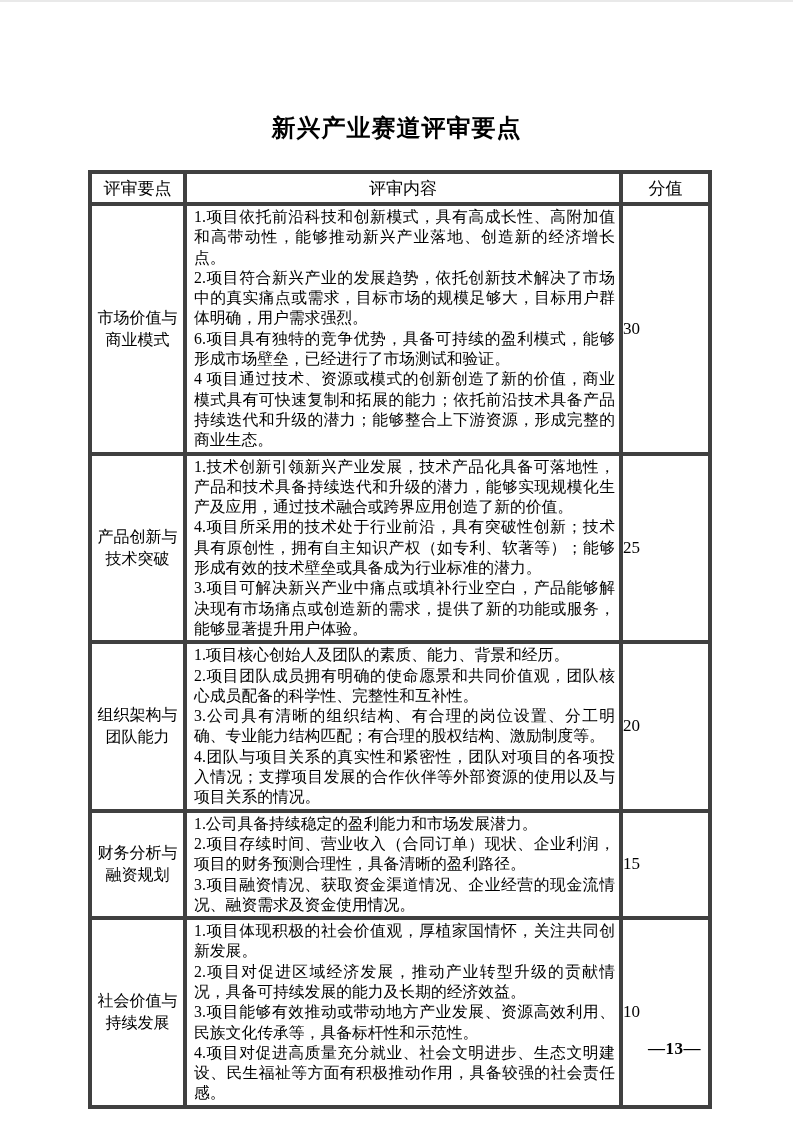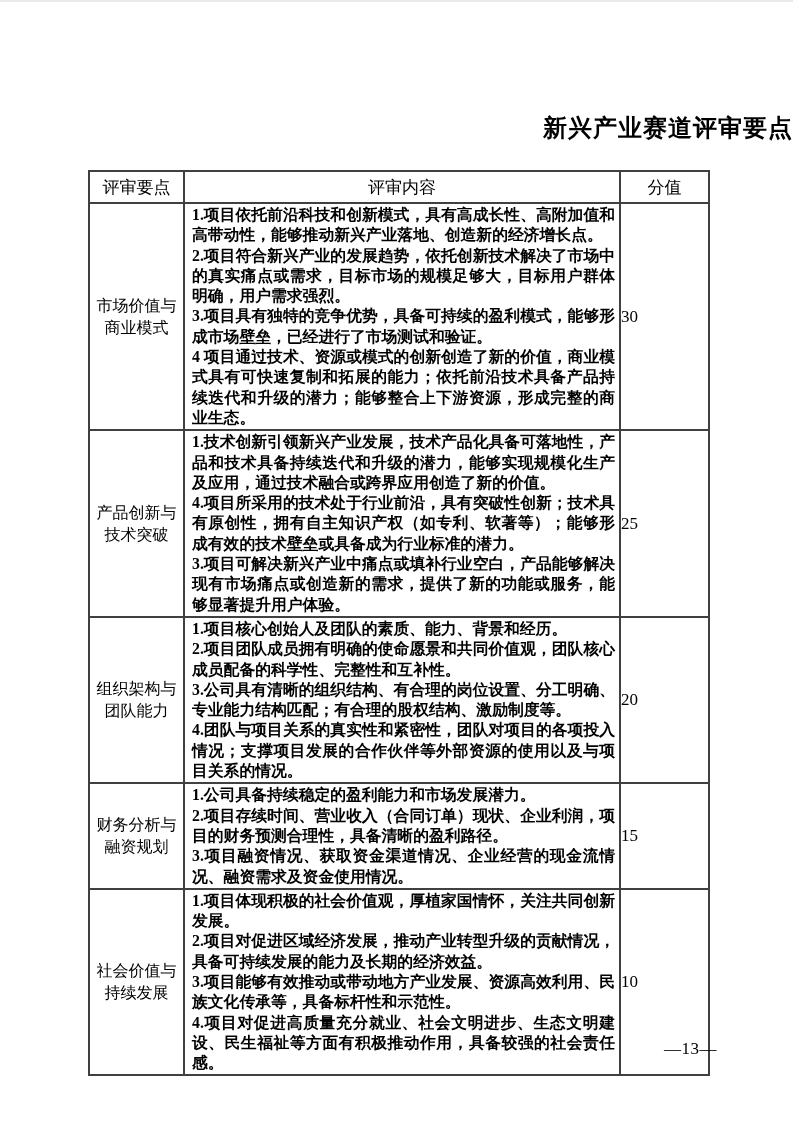--- a/index.html
+++ b/index.html
@@ -13,35 +13,35 @@
   }
   .scan-edge {
     position: absolute; top: 0; left: 0;
     width: 100%; height: 2px;
     background: #e9e9e9;
   }
   .doc-title {
     position: absolute;
     top: 112px; left: 0;
     width: 100%;
-    text-align: right;
+    text-align: center;
     font-size: 24px;
     font-weight: 700;
     letter-spacing: 1px;
   }
   table.review-table {
     position: absolute;
     top: 170px; left: 88px;
     width: 620px;
     table-layout: fixed;
     border-collapse: collapse;
   }
   table.review-table th,
   table.review-table td {
-    border: 2px solid #404040;
+    border: 4px solid #404040;
     font-weight: normal;
   }
   th.hdr {
     height: 32px;
     font-size: 17px;
     text-align: center;
     vertical-align: middle;
     padding: 2px;
   }
   td.label-cell {
@@ -54,37 +54,37 @@
   }
   td.content-cell {
     vertical-align: top;
     font-size: 15.8px;
     line-height: 20.3px;
     padding: 1px 4px 1px 7px;
   }
   td.content-cell p {
     text-align: justify;
     word-break: break-all;
-    font-weight: bold;
   }
   td.score-cell {
     vertical-align: middle;
     font-size: 17px;
   }
   tr.r0 td { height: 223px; }
   tr.r1 td { height: 183px; }
   tr.r2 td { height: 163px; border-radius: 14px; }
   tr.r3 td { height: 102px; }
   tr.r4 td { height: 163px; }
   .page-number {
     position: absolute;
     top: 1039px;
-    right: 76px;
+    right: 92px;
     font-size: 17px;
     letter-spacing: 0.5px;
+    font-weight: bold;
   }
 </style>
 </head>
 <body>
 
 <div class="scan-edge"></div>
 
 <h1 class="doc-title">新兴产业赛道评审要点</h1>
 
 <table class="review-table">
@@ -99,21 +99,21 @@
       <th class="hdr">评审内容</th>
       <th class="hdr">分值</th>
     </tr>
   </thead>
   <tbody>
     <tr class="r0">
       <td class="label-cell">市场价值与商业模式</td>
       <td class="content-cell">
         <p>1.项目依托前沿科技和创新模式，具有高成长性、高附加值和高带动性，能够推动新兴产业落地、创造新的经济增长点。</p>
         <p>2.项目符合新兴产业的发展趋势，依托创新技术解决了市场中的真实痛点或需求，目标市场的规模足够大，目标用户群体明确，用户需求强烈。</p>
-        <p>3.项目具有独特的竞争优势，具备可持续的盈利模式，能够形成市场壁垒，已经进行了市场测试和验证。</p>
+        <p>6.项目具有独特的竞争优势，具备可持续的盈利模式，能够形成市场壁垒，已经进行了市场测试和验证。</p>
         <p>4 项目通过技术、资源或模式的创新创造了新的价值，商业模式具有可快速复制和拓展的能力；依托前沿技术具备产品持续迭代和升级的潜力；能够整合上下游资源，形成完整的商业生态。</p>
       </td>
       <td class="score-cell">30</td>
     </tr>
     <tr class="r1">
       <td class="label-cell">产品创新与技术突破</td>
       <td class="content-cell">
         <p>1.技术创新引领新兴产业发展，技术产品化具备可落地性，产品和技术具备持续迭代和升级的潜力，能够实现规模化生产及应用，通过技术融合或跨界应用创造了新的价值。</p>
         <p>4.项目所采用的技术处于行业前沿，具有突破性创新；技术具有原创性，拥有自主知识产权（如专利、软著等）；能够形成有效的技术壁垒或具备成为行业标准的潜力。</p>
         <p>3.项目可解决新兴产业中痛点或填补行业空白，产品能够解决现有市场痛点或创造新的需求，提供了新的功能或服务，能够显著提升用户体验。</p>

